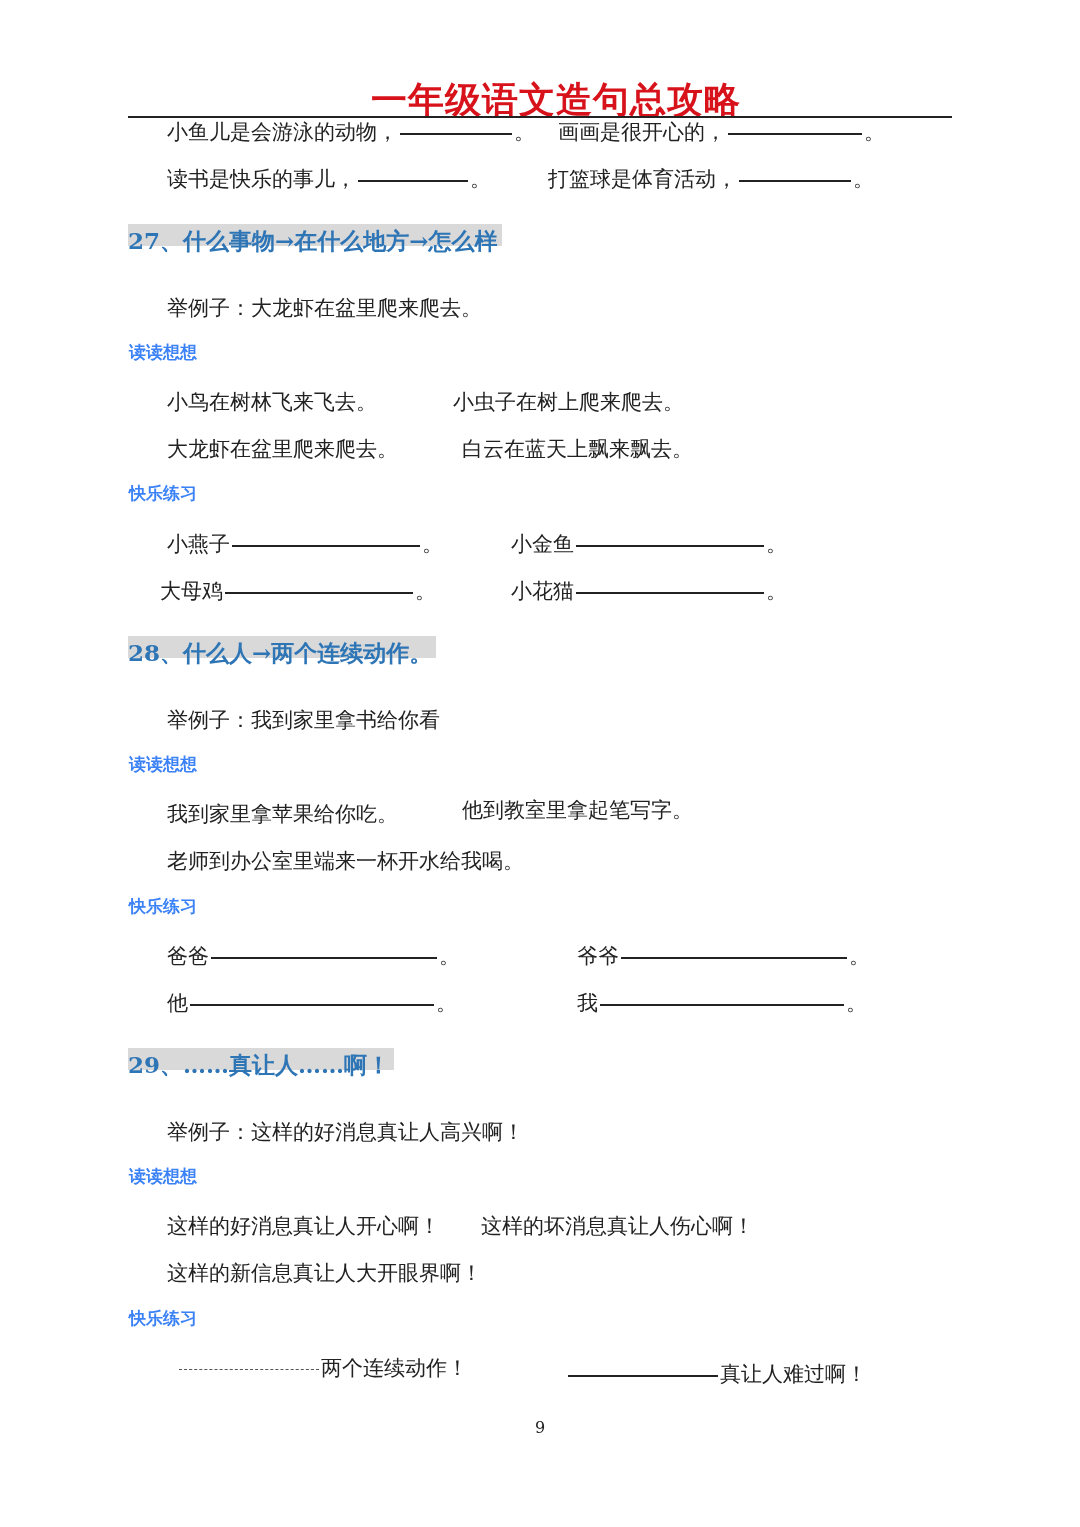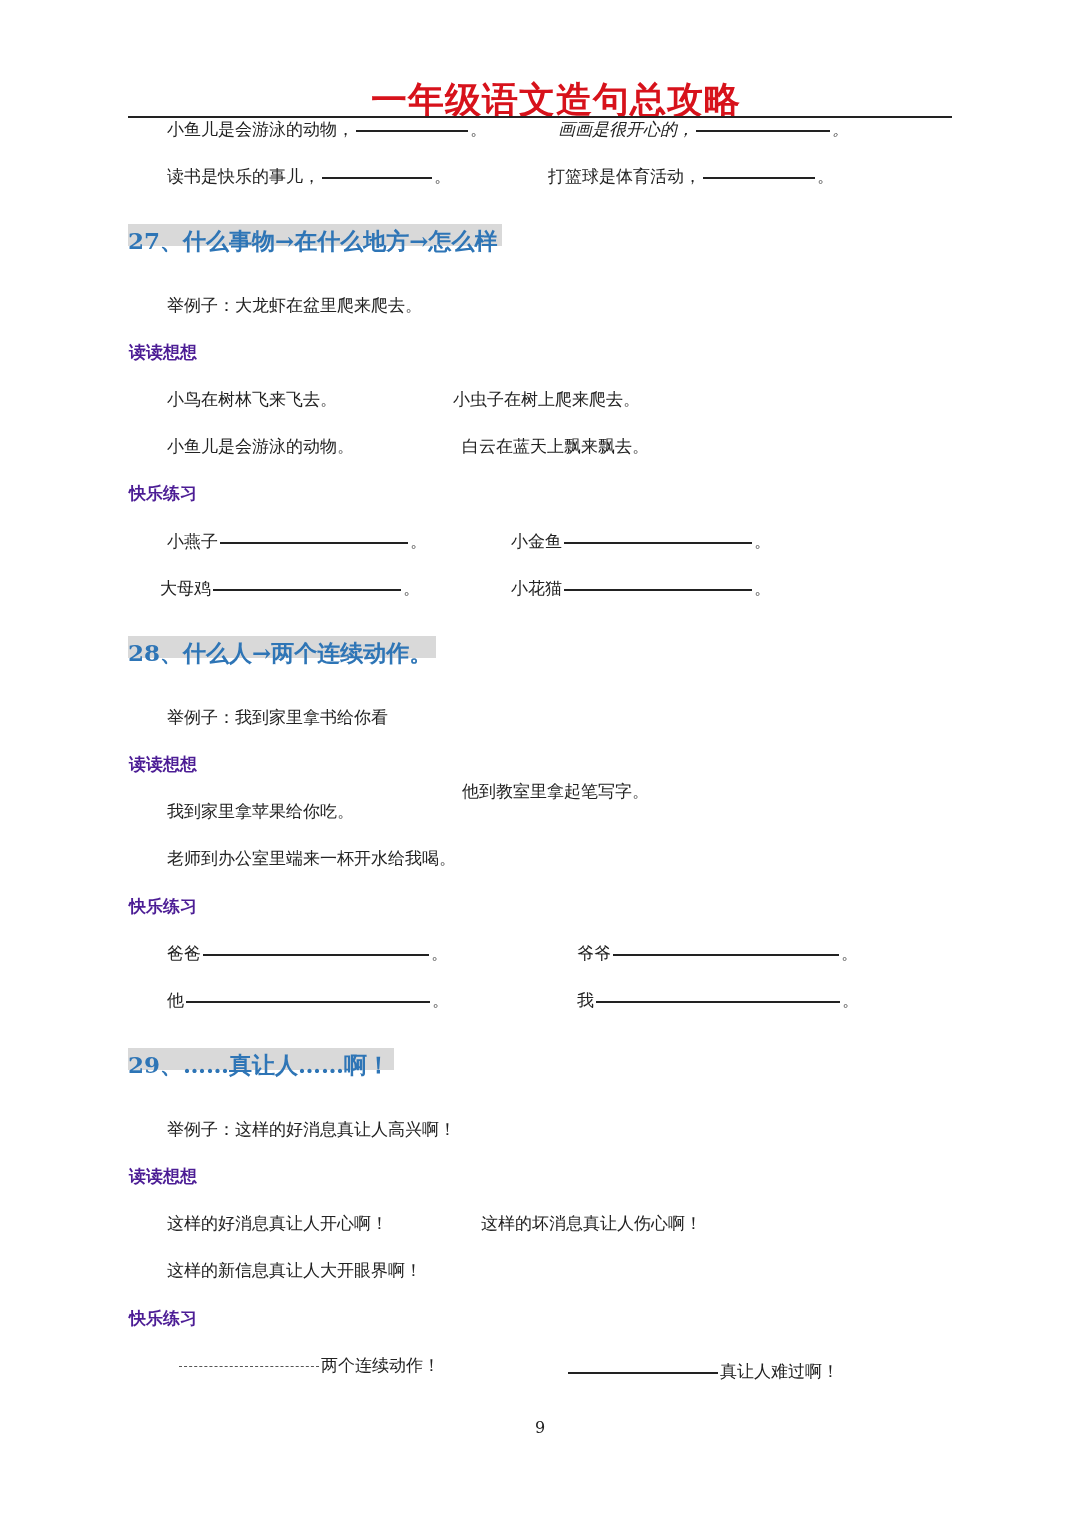--- a/index.html
+++ b/index.html
@@ -2,75 +2,75 @@
 <html><head>
   <meta charset="utf-8">
   <style>
     html, body { margin: 0; padding: 0; background: #ffffff; }
     body { width: 1080px; height: 1527px; position: relative; overflow: hidden;
            font-family: "DejaVu Serif", "Liberation Serif", serif; color: #222; }
     .doc-title { position: absolute; left: 0; width: 1080px; top: 76px; text-align: center;
                  font-family: "DejaVu Sans", "Liberation Sans", sans-serif; font-weight: bold;
                  font-size: 36px; color: #d7121b; letter-spacing: 1px; margin-left: 16px; }
     .title-rule { position: absolute; left: 128px; width: 824px; top: 116px; height: 2px; background: #222; }
-    .line { position: absolute; font-size: 17px; white-space: nowrap; }
+    .line { position: absolute; font-size: 21px; white-space: nowrap; }
     .blank { display: inline-block; height: 2px; background: #222; vertical-align: middle; margin: 0 2px; }
     .blank.dashed { background: none; border-top: 1px dashed #555; height: 0; }
     .heading { position: absolute; left: 128px; height: 22px; line-height: 34px;
                background: #d9d9d9; color: #2e75b6; font-weight: bold; font-size: 23px;
                padding-right: 4px; font-family: "DejaVu Serif", "Liberation Serif", serif; }
     .sub { position: absolute; left: 129px; font-family: "DejaVu Sans", "Liberation Sans", sans-serif;
-           font-weight: bold; font-size: 17px; color: #4c1d95; }
+           font-weight: bold; font-size: 17px; color: #3b82f6; }
     .page-num { position: absolute; top: 1418px; left: 0; width: 1080px; text-align: center; font-size: 16px; }
   </style>
 </head>
 <body>
 
 <div class="doc-title">一年级语文造句总攻略</div>
 <div class="title-rule"></div>
 
 <div class="line" style="left:167px; top:118px;">
   <span>小鱼儿是会游泳的动物，</span><span class="blank" style="width:112px"></span><span>。</span>
 </div>
-<div class="line" style="left:558px; top:118px;font-style:italic;">
+<div class="line" style="left:558px; top:118px;">
   <span>画画是很开心的，</span><span class="blank" style="width:134px"></span><span>。</span>
 </div>
 <div class="line" style="left:167px; top:165px;">
   <span>读书是快乐的事儿，</span><span class="blank" style="width:110px"></span><span>。</span>
 </div>
 <div class="line" style="left:548px; top:165px;">
   <span>打篮球是体育活动，</span><span class="blank" style="width:112px"></span><span>。</span>
 </div>
 
 <div class="heading" style="top:224px;">27、什么事物→在什么地方→怎么样</div>
 <div class="line" style="left:167px; top:294px;text-align:center;">举例子：大龙虾在盆里爬来爬去。</div>
 <div class="sub" style="top:341px;">读读想想</div>
 <div class="line" style="left:167px; top:388px;text-align:right;">小鸟在树林飞来飞去。</div>
 <div class="line" style="left:453px; top:388px;">小虫子在树上爬来爬去。</div>
-<div class="line" style="left:167px; top:435px;">小鱼儿是会游泳的动物。</div>
+<div class="line" style="left:167px; top:435px;">大龙虾在盆里爬来爬去。</div>
 <div class="line" style="left:462px; top:435px;">白云在蓝天上飘来飘去。</div>
 <div class="sub" style="top:482px;">快乐练习</div>
 <div class="line" style="left:167px; top:530px;">
   <span>小燕子</span><span class="blank" style="width:188px"></span><span>。</span>
 </div>
 <div class="line" style="left:511px; top:530px;">
   <span>小金鱼</span><span class="blank" style="width:188px"></span><span>。</span>
 </div>
 <div class="line" style="left:160px; top:577px;">
   <span>大母鸡</span><span class="blank" style="width:188px"></span><span>。</span>
 </div>
 <div class="line" style="left:511px; top:577px;">
   <span>小花猫</span><span class="blank" style="width:188px"></span><span>。</span>
 </div>
 
 <div class="heading" style="top:636px;">28、什么人→两个连续动作。</div>
 <div class="line" style="left:167px; top:706px;">举例子：我到家里拿书给你看</div>
 <div class="sub" style="top:753px;">读读想想</div>
 <div class="line" style="left:167px; top:800px;">我到家里拿苹果给你吃。</div>
-<div class="line" style="left:462px; top:780px;font-family:Liberation Mono, monospace;">他到教室里拿起笔写字。</div>
+<div class="line" style="left:462px; top:796px;font-family:Liberation Mono, monospace;">他到教室里拿起笔写字。</div>
 <div class="line" style="left:167px; top:847px;">老师到办公室里端来一杯开水给我喝。</div>
 <div class="sub" style="top:895px;">快乐练习</div>
 <div class="line" style="left:167px; top:942px;">
   <span>爸爸</span><span class="blank" style="width:226px"></span><span>。</span>
 </div>
 <div class="line" style="left:577px; top:942px;">
   <span>爷爷</span><span class="blank" style="width:226px"></span><span>。</span>
 </div>
 <div class="line" style="left:167px; top:989px;">
   <span>他</span><span class="blank" style="width:244px"></span><span>。</span>

